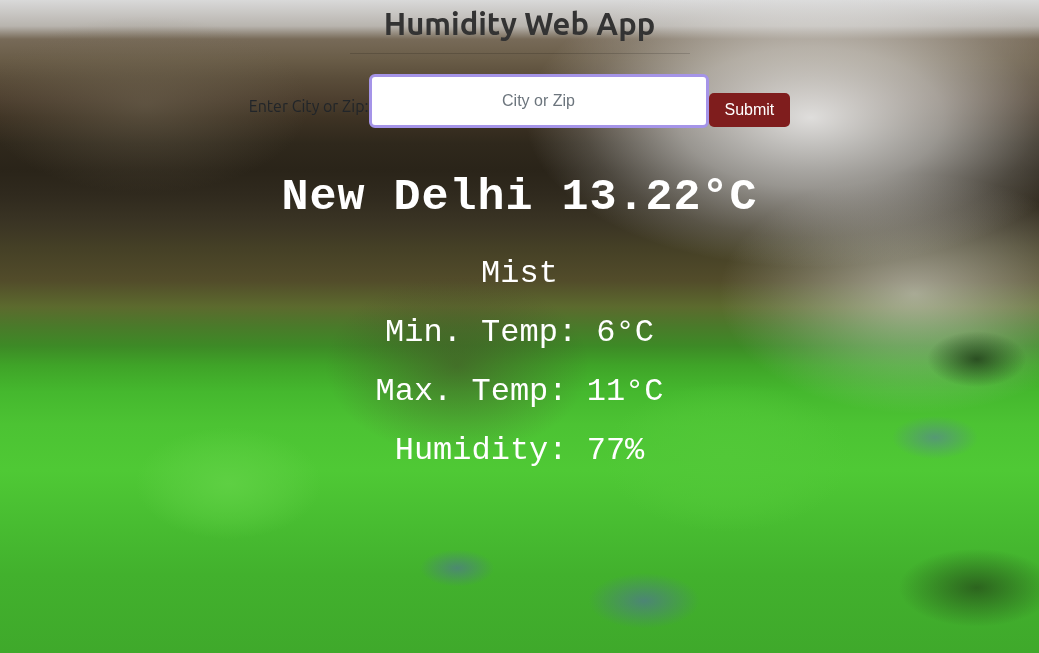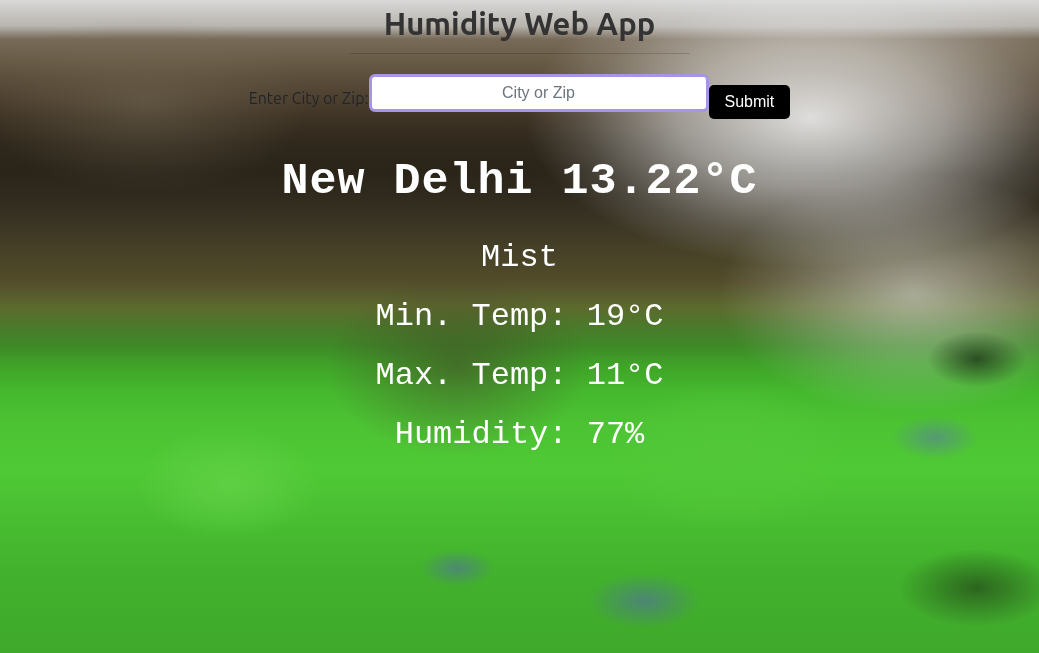--- a/index.html
+++ b/index.html
@@ -69,37 +69,37 @@
       flex-direction: row;
       align-items: center;
     }
     .form-label {
       font-size: 16px;
       color: #212529;
       margin-bottom: 8px;
     }
     .city-input {
       width: 340px;
-      height: 38px;
+      height: 54px;
       border: 3px solid #a594e8;
       border-radius: 6px;
       background: #fff;
       font-size: 16px;
       color: #555;
       text-align: center;
       outline: none;
       padding: 6px 12px;
       margin-bottom: 18px;
     }
     .city-input::placeholder {
       color: #6c757d;
       opacity: 1;
     }
     .submit-btn {
-      background: #000000;
+      background: #7f1d1d;
       color: #fff;
       border: none;
       border-radius: 5px;
       padding: 8px 16px;
       font-size: 16px;
       cursor: pointer;
     }
     .results {
       margin-top: 26px;
       text-align: center;
@@ -132,17 +132,17 @@
 
   <div class="form-area">
     <label class="form-label">Enter City or Zip:</label>
     <input type="text" class="city-input" placeholder="City or Zip" style="">
     <button class="submit-btn">Submit</button>
   </div>
 
   <div class="results">
     <div class="headline">New Delhi 13.22°C</div>
     <div class="detail">Mist</div>
-    <div class="detail">Min. Temp: 19°C</div>
+    <div class="detail">Min. Temp: 6°C</div>
     <div class="detail">Max. Temp: 11°C</div>
     <div class="detail">Humidity: 77%</div>
   </div>
 </div>
 
 </body></html>

